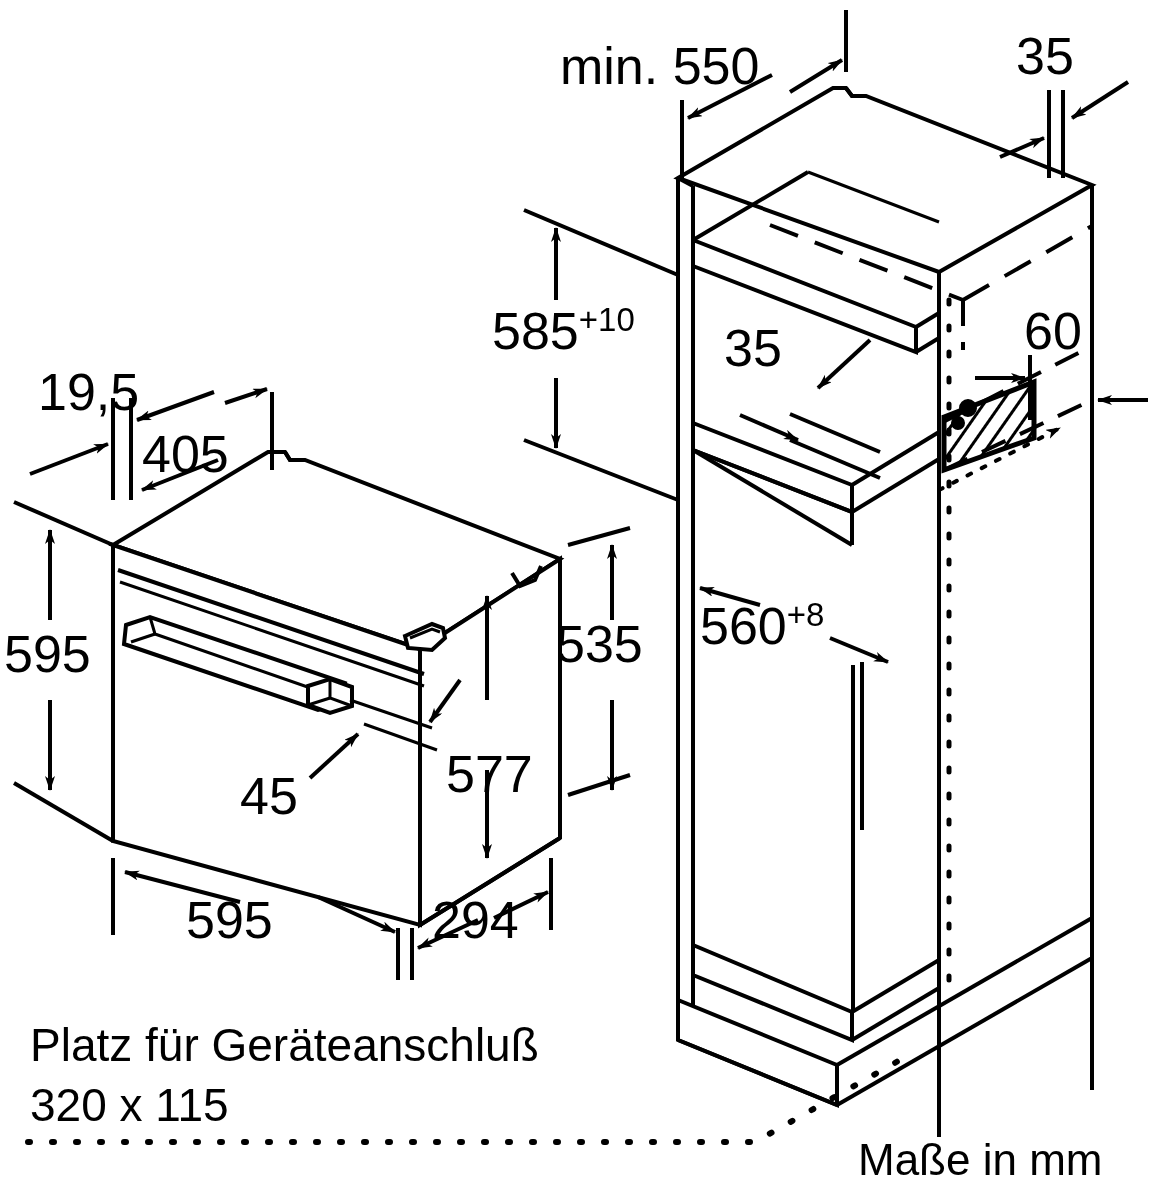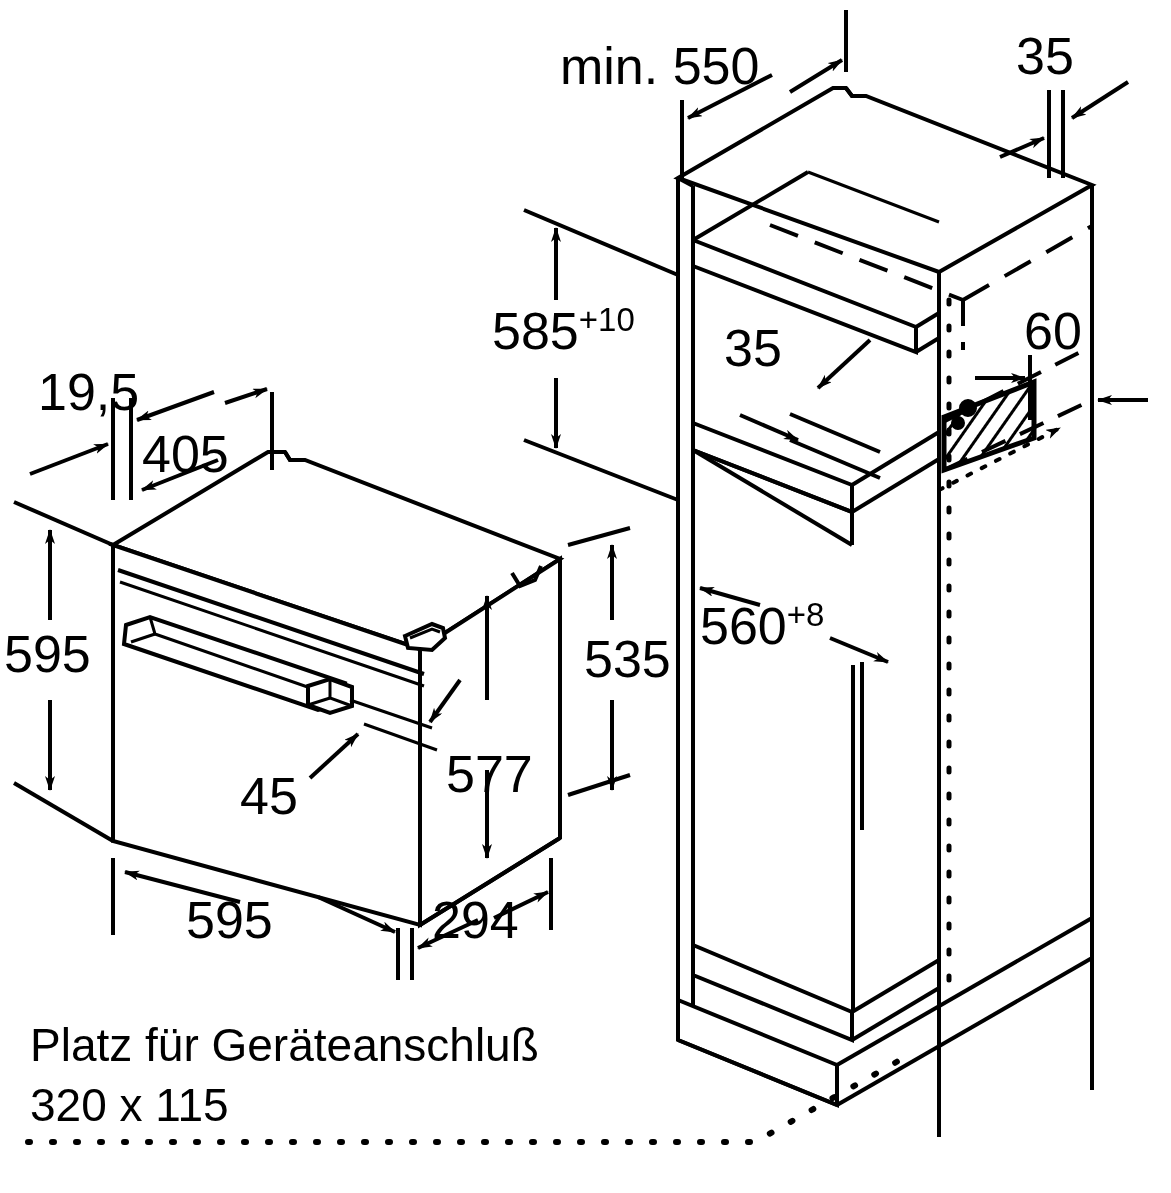--- a/index.html
+++ b/index.html
@@ -240,24 +240,25 @@
 
 <div class="lbl d" style="left:142px;top:428px;">405</div>
 
 <div class="lbl d" style="left:4px;top:628px;">595</div>
 
 
 <div class="lbl d" style="left:240px;top:770px;">45</div>
 
 <div class="lbl d" style="left:434px;top:748px;margin-left:12px;">577</div>
 
-<div class="lbl d" style="left:584px;top:618px;margin-top:15px;">535</div>
+<div class="lbl d" style="left:556px;top:618px;">535</div>
 
 <div class="lbl d" style="left:186px;top:894px;">595</div>
 
 <div class="lbl d" style="left:432px;top:894px;">294</div>
 
 <div class="lbl note" style="left:30px;top:1022px;">Platz für Geräteanschluß</div>
 
 <div class="lbl note" style="left:30px;top:1082px;">320 x 115</div>
 
+<div class="lbl note2" style="left:858px;top:1138px;">Maße in mm</div>
 
 </div>
 
 </body></html>

